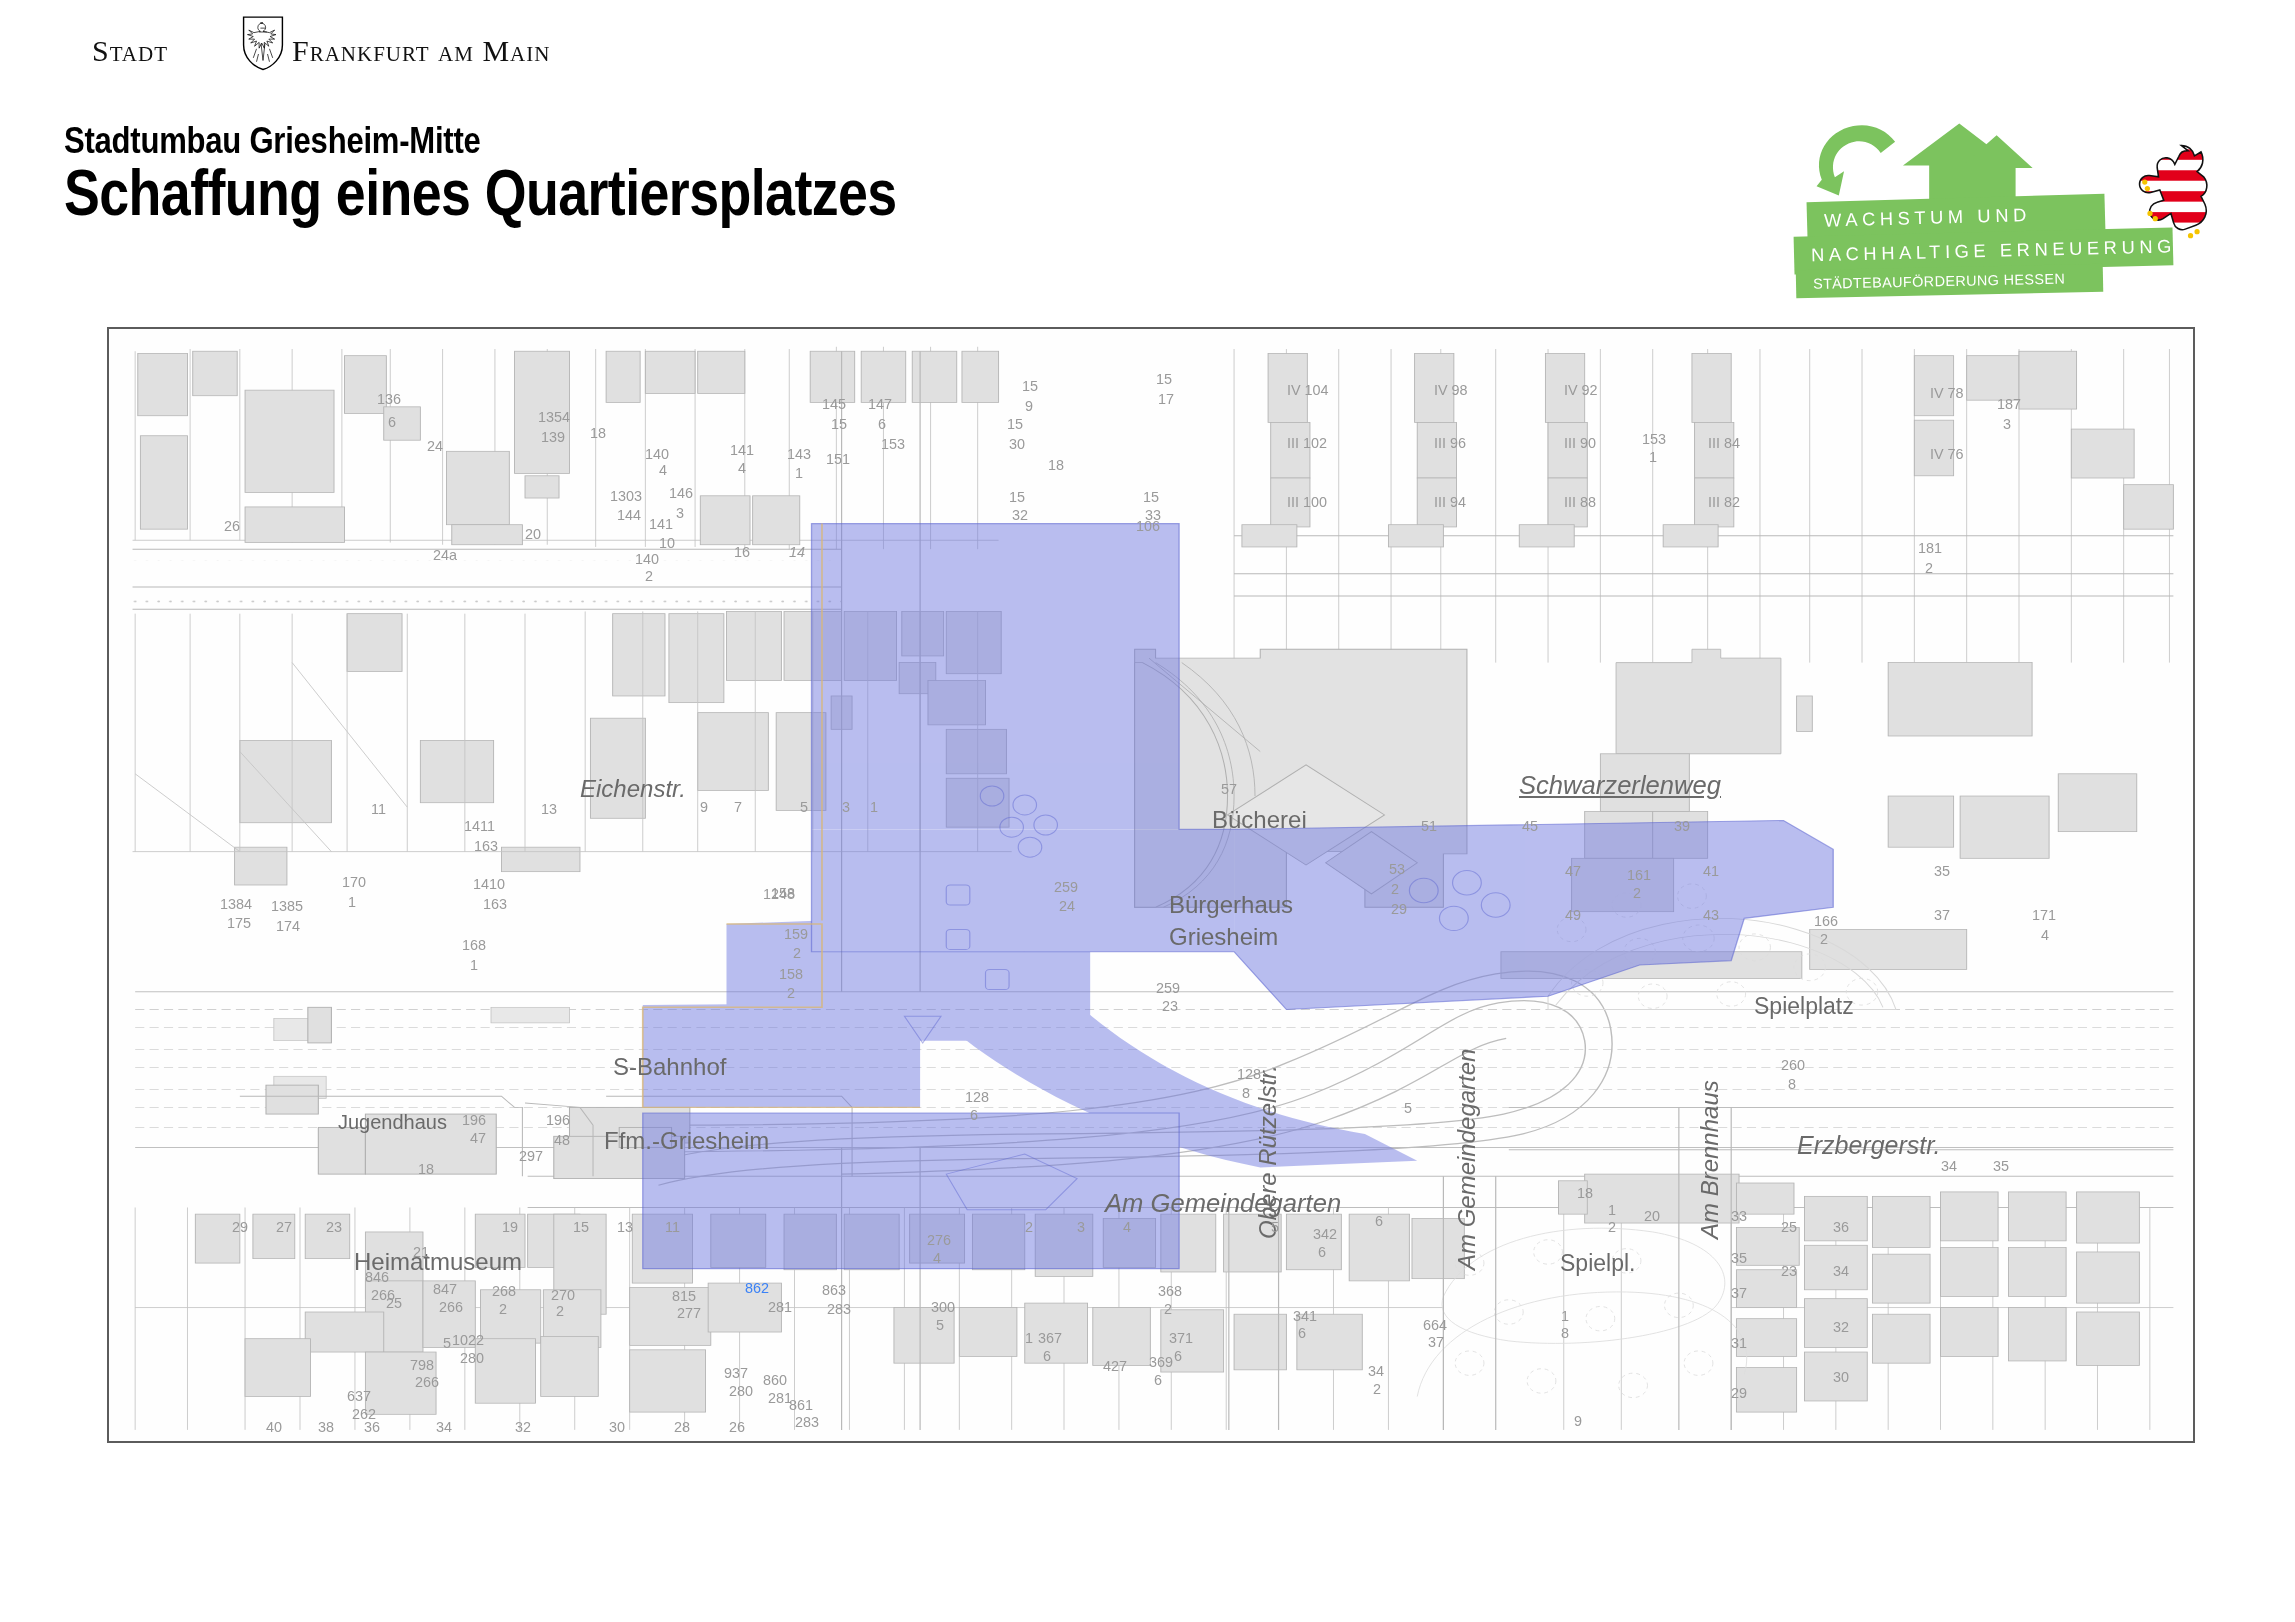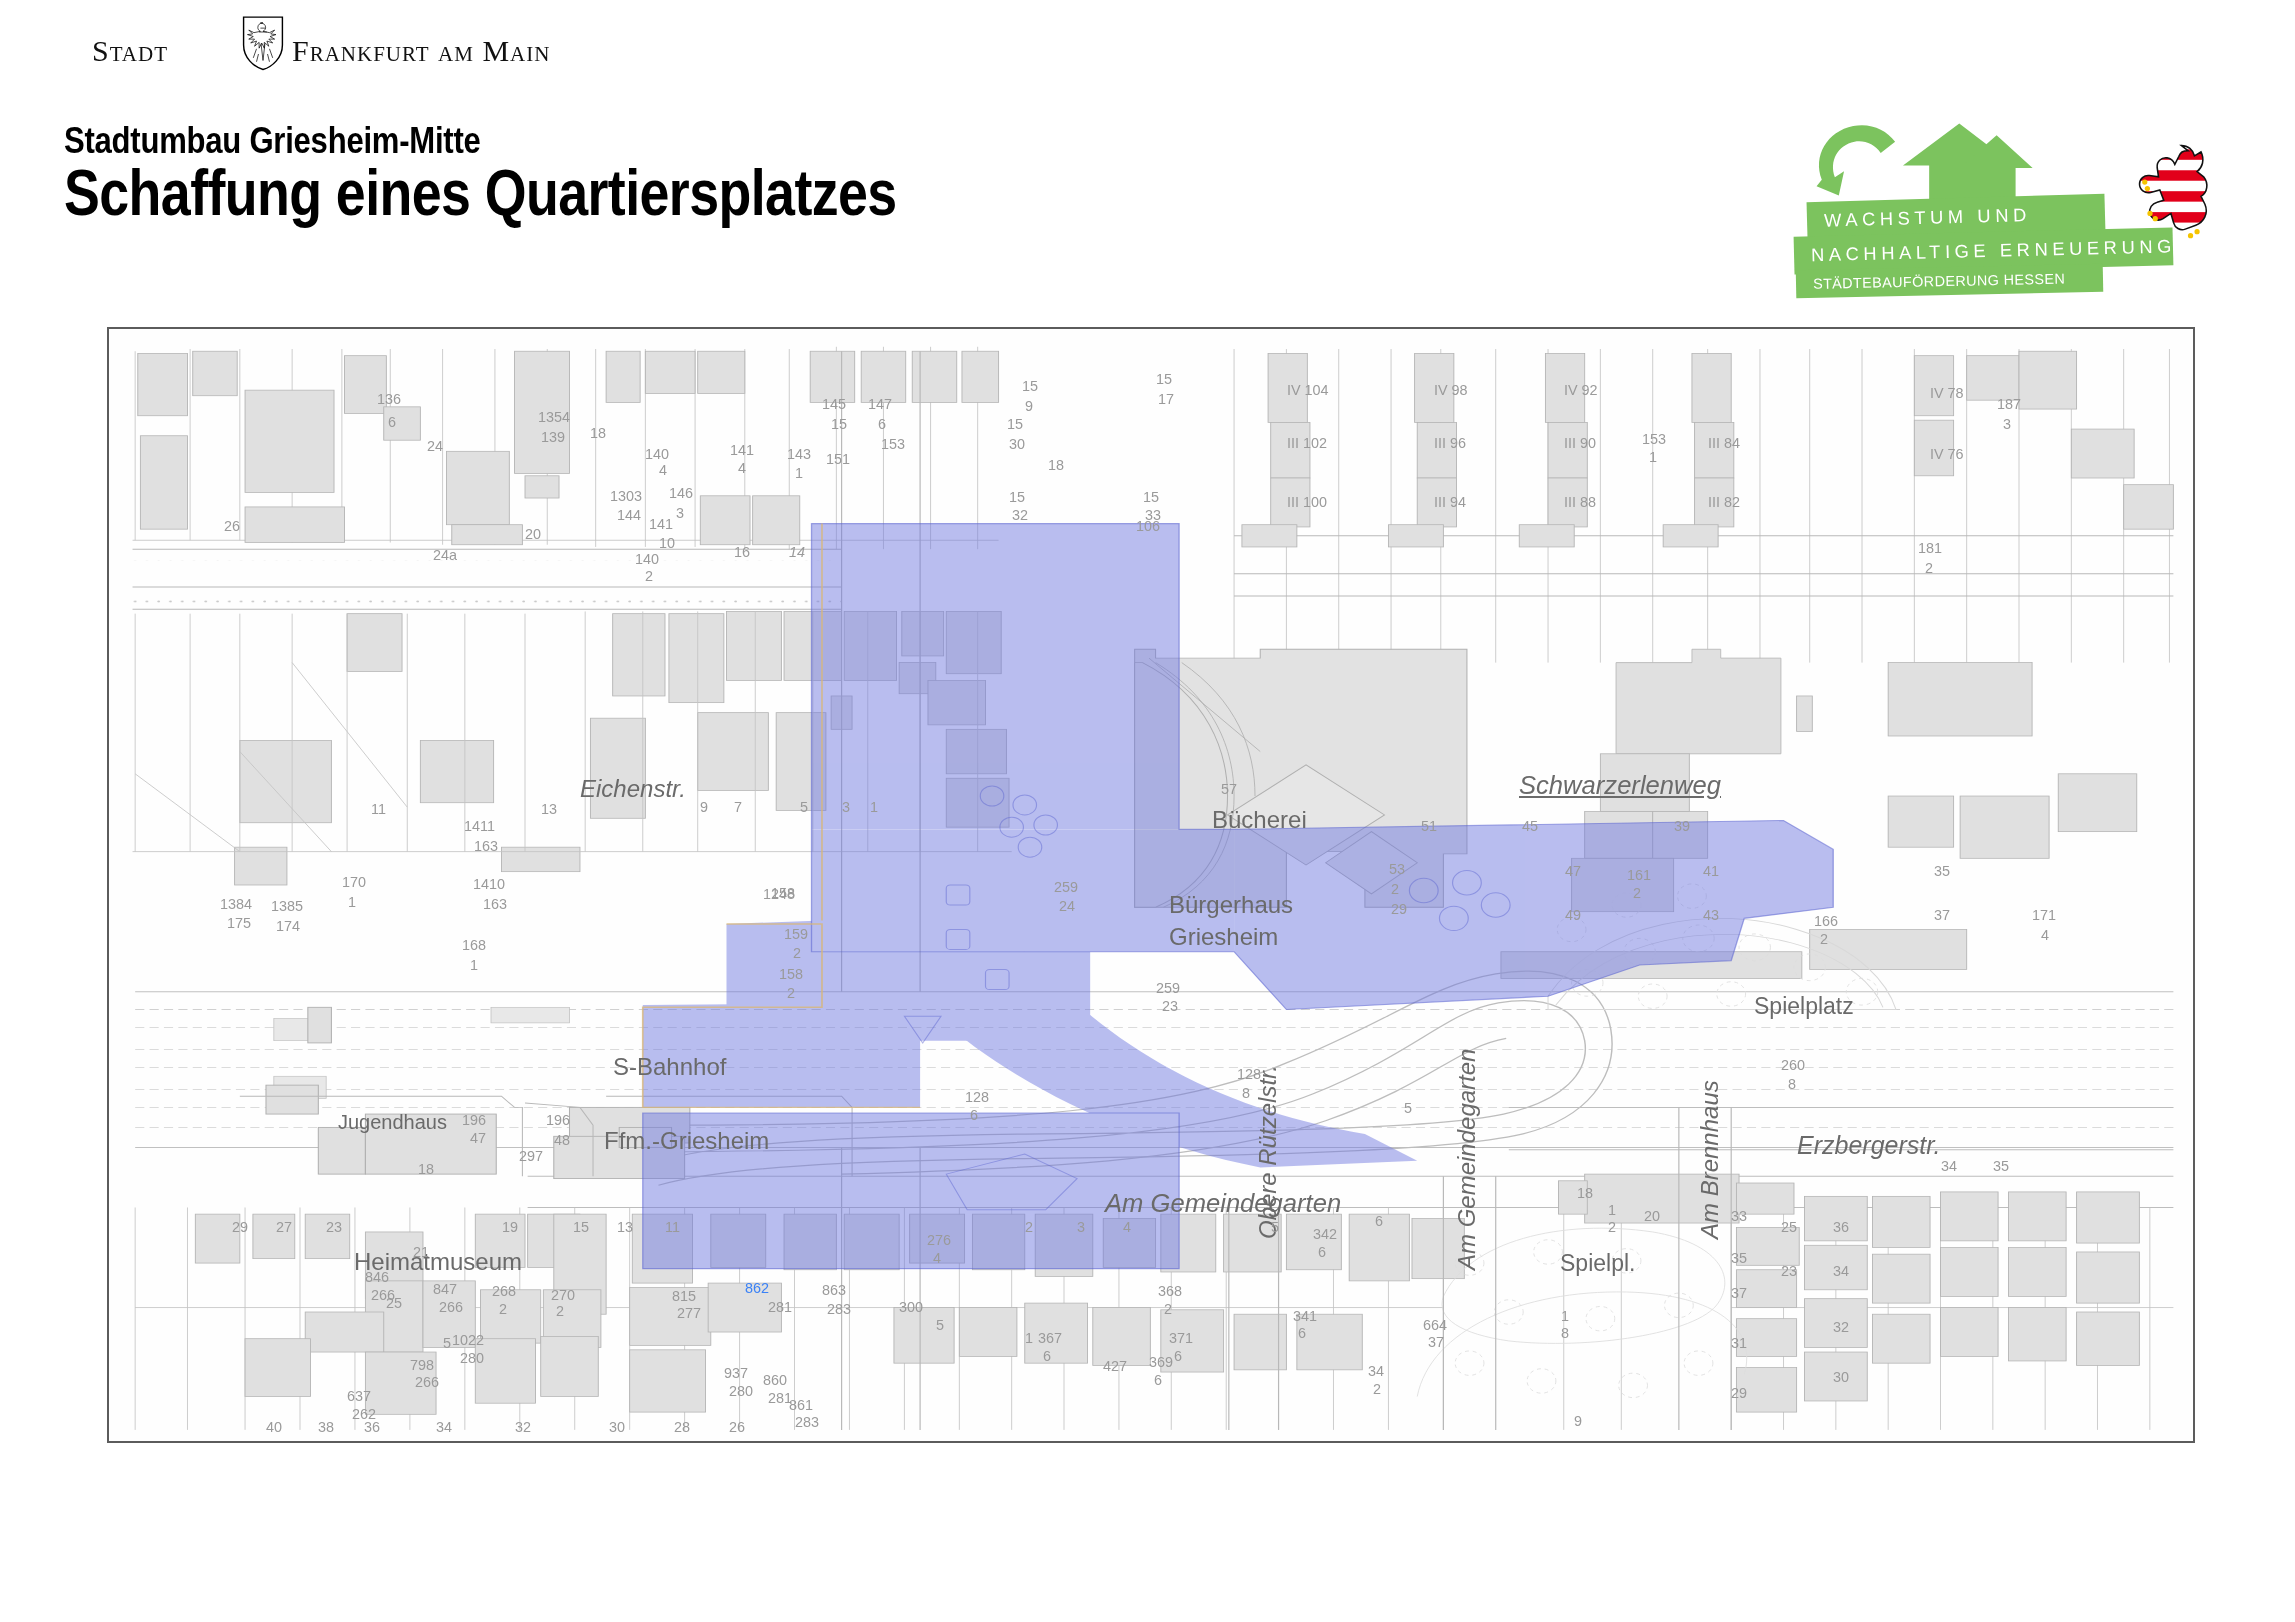--- a/index.html
+++ b/index.html
@@ -694,21 +694,21 @@
       <div class="maplabel" style="left: 1319px; top: 1005px; font-size: 14.4px; color: rgb(154, 154, 154);">37</div>
       <div class="maplabel" style="left: 1259px; top: 1034px; font-size: 14.4px; color: rgb(154, 154, 154);">34</div>
       <div class="maplabel" style="left: 1264px; top: 1052px; font-size: 14.4px; color: rgb(154, 154, 154);">2</div>
       <div class="maplabel" style="left: 916px; top: 890px; font-size: 14.4px; color: rgb(154, 154, 154);">2</div>
       <div class="maplabel" style="left: 968px; top: 890px; font-size: 14.4px; color: rgb(154, 154, 154);">3</div>
       <div class="maplabel" style="left: 1014px; top: 890px; font-size: 14.4px; color: rgb(154, 154, 154);">4</div>
       <div class="maplabel" style="left: 1162px; top: 890px; font-size: 14.4px; color: rgb(154, 154, 154);">5</div>
       <div class="maplabel" style="left: 1266px; top: 884px; font-size: 14.4px; color: rgb(154, 154, 154);">6</div>
       <div class="maplabel" style="left: 818px; top: 903px; font-size: 14.4px; color: rgb(154, 154, 154);">276</div>
       <div class="maplabel" style="left: 824px; top: 921px; font-size: 14.4px; color: rgb(154, 154, 154);">4</div>
-      <div class="maplabel" style="left: 790px; top: 970px; font-size: 14.4px; color: rgb(154, 154, 154);">300</div>
+      <div class="maplabel" style="left: 822px; top: 970px; font-size: 14.4px; color: rgb(154, 154, 154);">300</div>
       <div class="maplabel" style="left: 827px; top: 988px; font-size: 14.4px; color: rgb(154, 154, 154);">5</div>
       <div class="maplabel" style="left: 929px; top: 1001px; font-size: 14.4px; color: rgb(154, 154, 154);">367</div>
       <div class="maplabel" style="left: 934px; top: 1019px; font-size: 14.4px; color: rgb(154, 154, 154);">6</div>
       <div class="maplabel" style="left: 1204px; top: 897px; font-size: 14.4px; color: rgb(154, 154, 154);">342</div>
       <div class="maplabel" style="left: 1209px; top: 915px; font-size: 14.4px; color: rgb(154, 154, 154);">6</div>
       <div class="maplabel" style="left: 1184px; top: 979px; font-size: 14.4px; color: rgb(154, 154, 154);">341</div>
       <div class="maplabel" style="left: 1189px; top: 996px; font-size: 14.4px; color: rgb(154, 154, 154);">6</div>
       <div class="maplabel" style="left: 1060px; top: 1001px; font-size: 14.4px; color: rgb(154, 154, 154);">371</div>
       <div class="maplabel" style="left: 1065px; top: 1019px; font-size: 14.4px; color: rgb(154, 154, 154);">6</div>
       <div class="maplabel" style="left: 994px; top: 1029px; font-size: 14.4px; color: rgb(154, 154, 154);">427</div>

